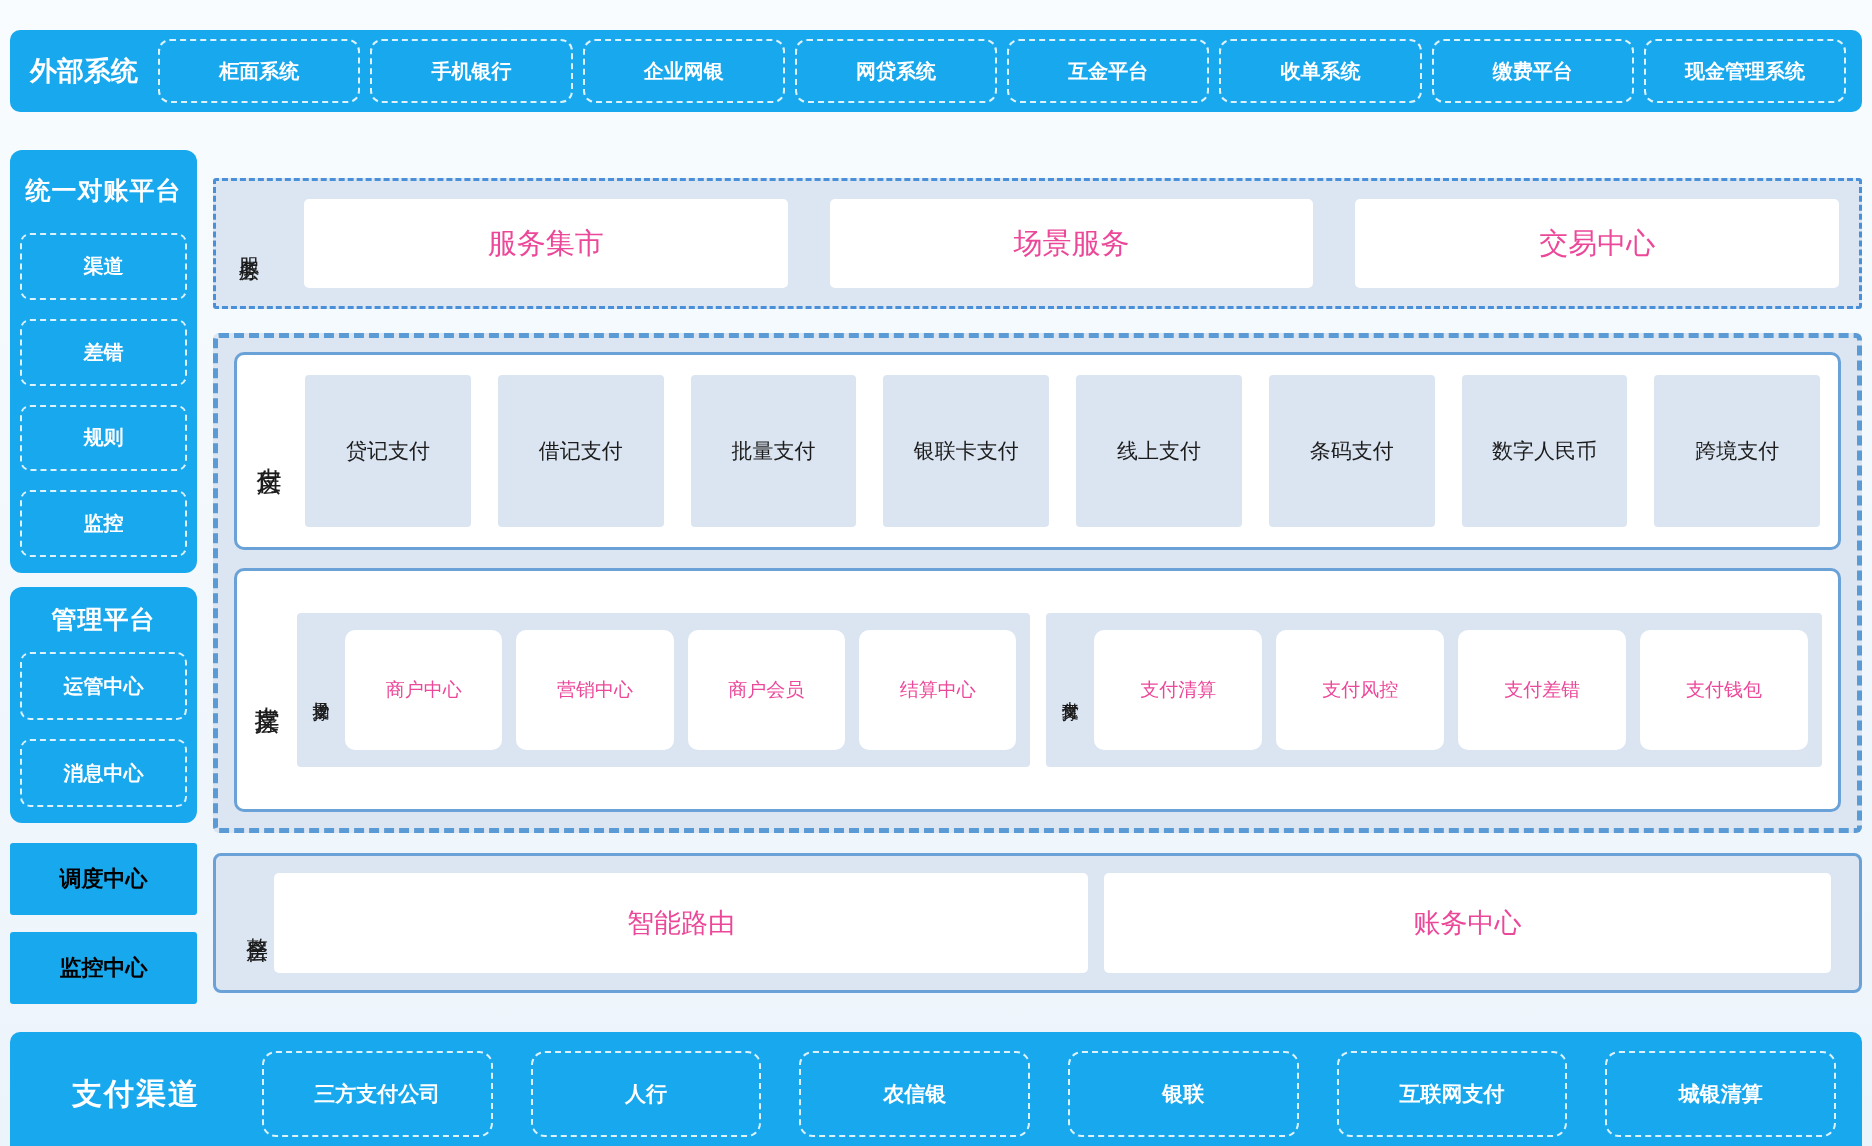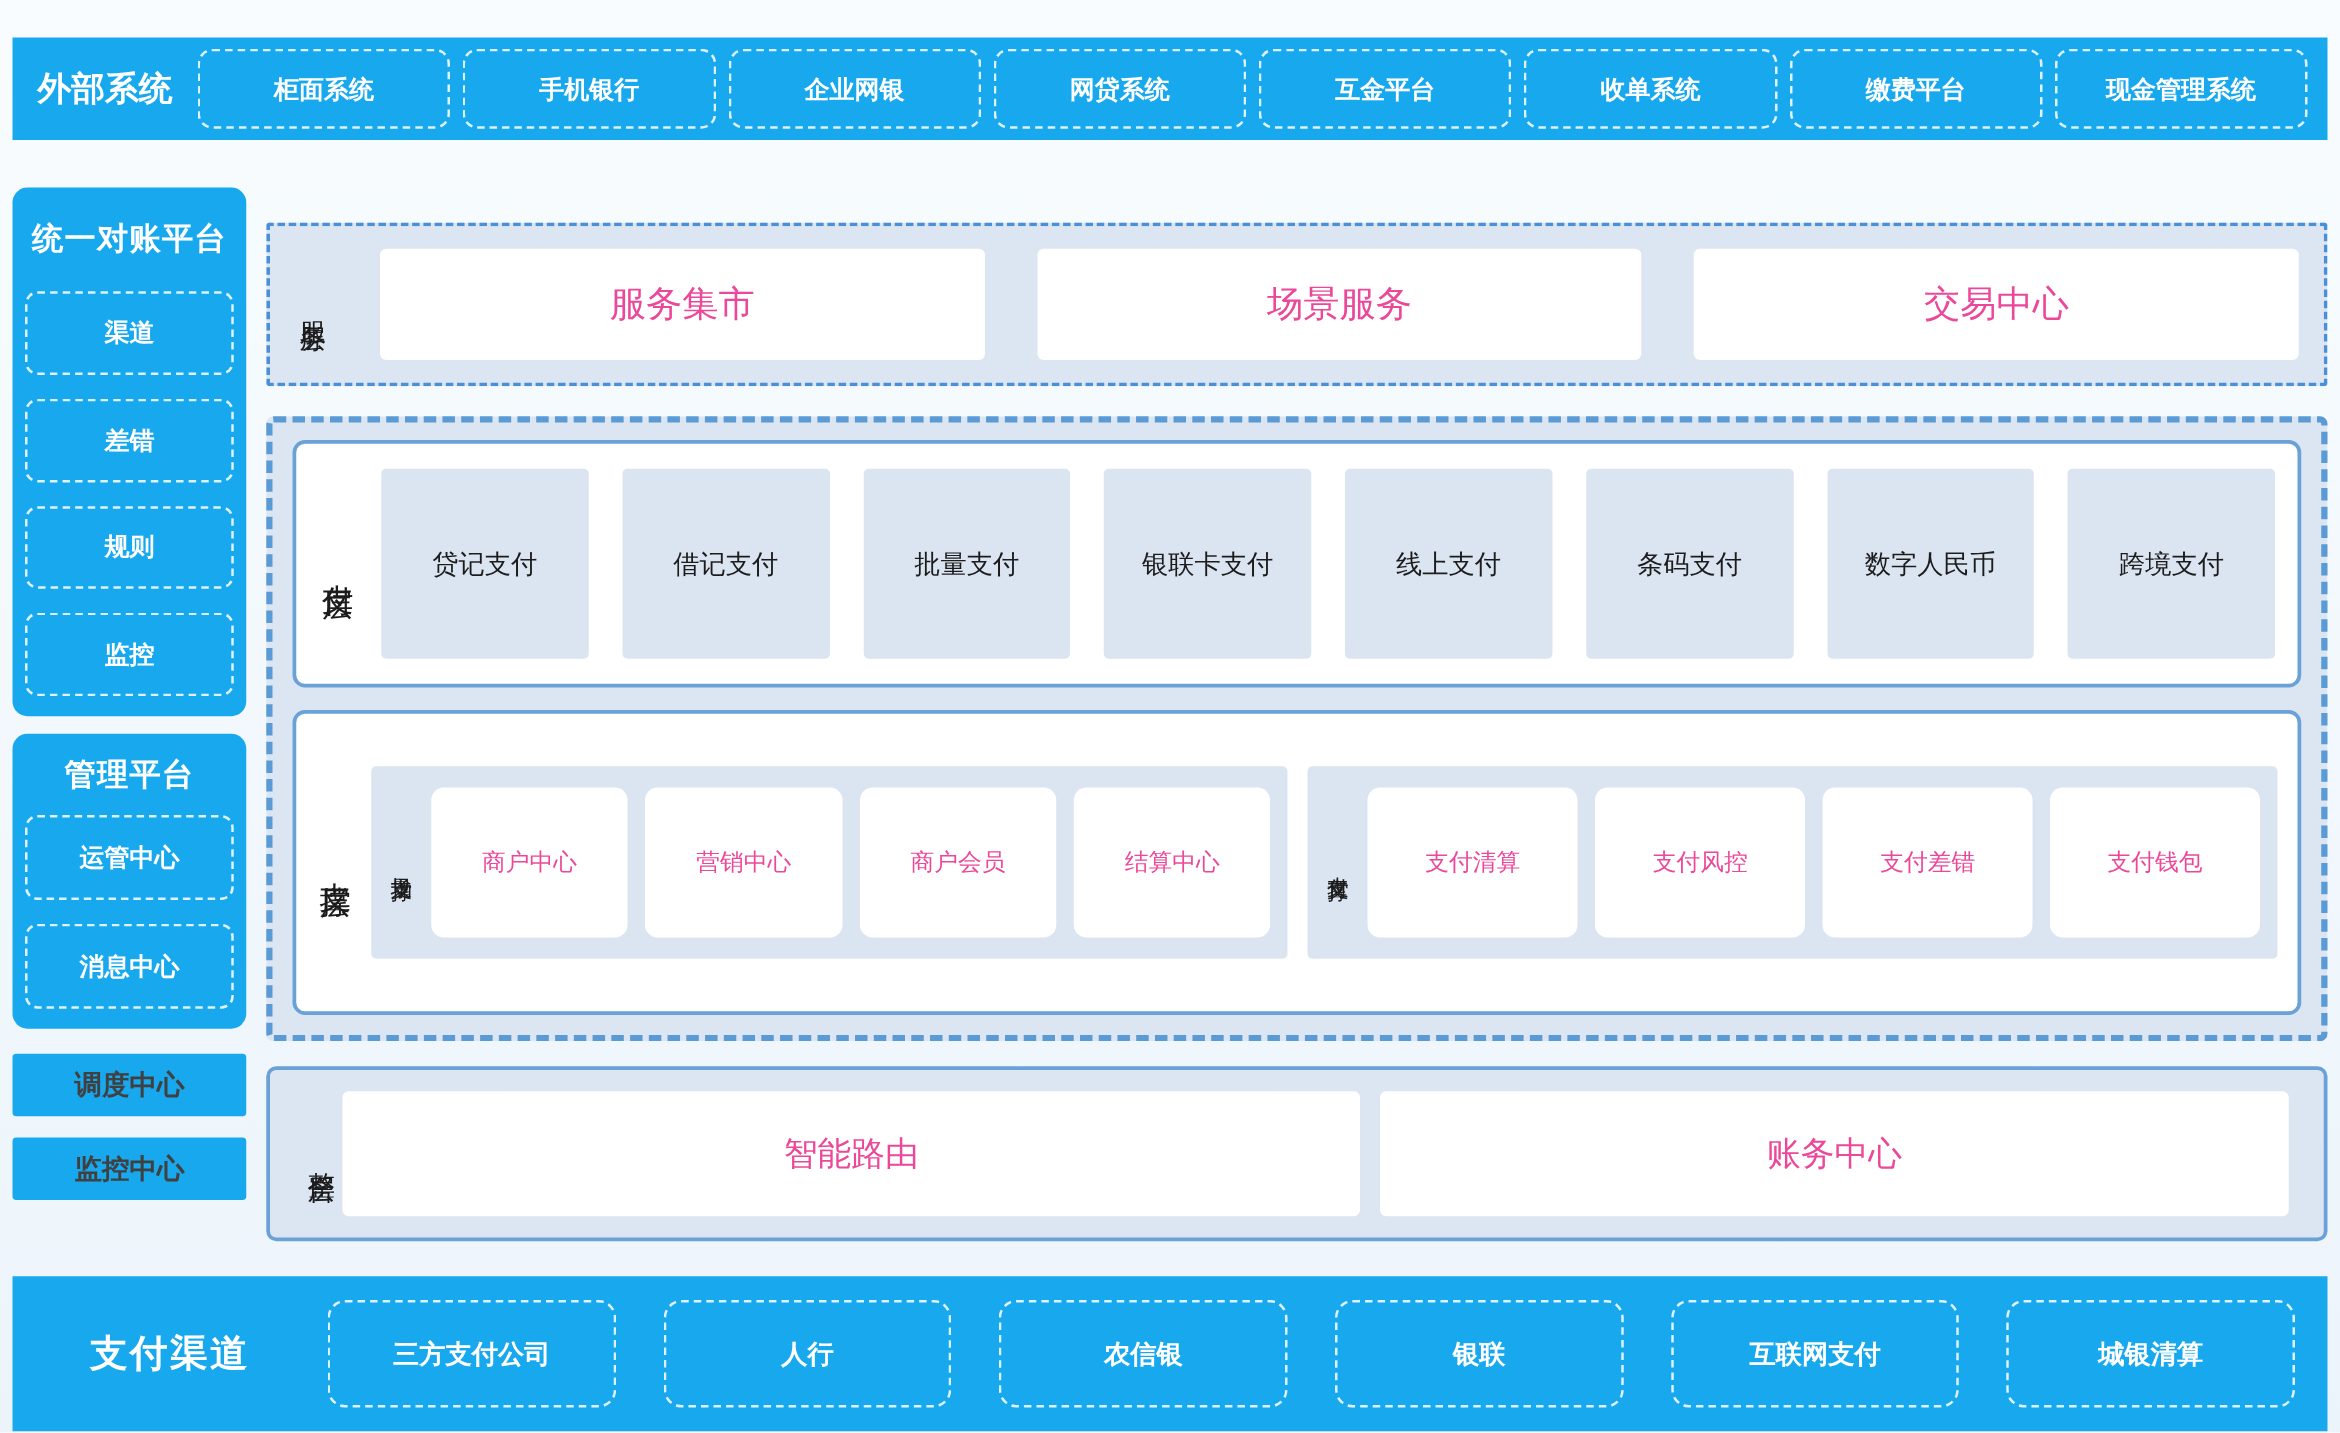--- a/index.html
+++ b/index.html
@@ -7,21 +7,21 @@
   body {
     font-family: "Liberation Sans", "DejaVu Sans", sans-serif;
     background: linear-gradient(180deg, #f8fcfe 0%, #ecf4fb 100%);
     color: #1c1c1c;
   }
   .page { width: 100%; height: 100%; padding: 30px 10px 10px 10px; }
 
   
   .blue-bar {
     background: #18a8ee;
-    border-radius: 0;
+    border-radius: 10px;
     display: flex;
     align-items: stretch;
     color: #fff;
   }
   .bar-title {
     display: flex; align-items: center; justify-content: center;
     font-weight: bold; white-space: nowrap;
   }
   .dashed-w {
     border: 2px dashed rgba(255,255,255,0.85);
@@ -61,23 +61,23 @@
   .side-block .side-title {
     text-align: center; font-weight: bold; font-size: 25px;
     margin: 14px 0 26px 0; letter-spacing: 1px;
   }
   .side-block .side-items { display: flex; flex-direction: column; gap: 19px; flex: 1; }
   .side-block .dashed-w { border-radius: 10px; font-size: 20px; flex: 1; min-height: 52px; }
   .side-block.recon { height: 423px; }
   .side-block.mgmt  { height: 236px; margin-top: 14px; }
   .side-block.mgmt .side-title { margin: 6px 0 16px 0; }
   .side-solid {
-    background: #18a8ee; border-radius: 3px; height: 50px;
-    display: flex; align-items: center; justify-content: center;
-    color: #404040; font-weight: bold; font-size: 22px;
+    background: #18a8ee; border-radius: 3px; height: 72px;
+    display: flex; align-items: center; justify-content: center;
+    color: #000000; font-weight: bold; font-size: 22px;
   }
   .side-solid.first { margin-top: 20px; }
   .side-solid.second { margin-top: 17px; }
 
   
   .maincol { flex: 1; display: flex; flex-direction: column; }
 
   .service-layer {
     margin-top: 28px; height: 131px;
     border: 3px dashed #4a90d8; border-radius: 3px;

